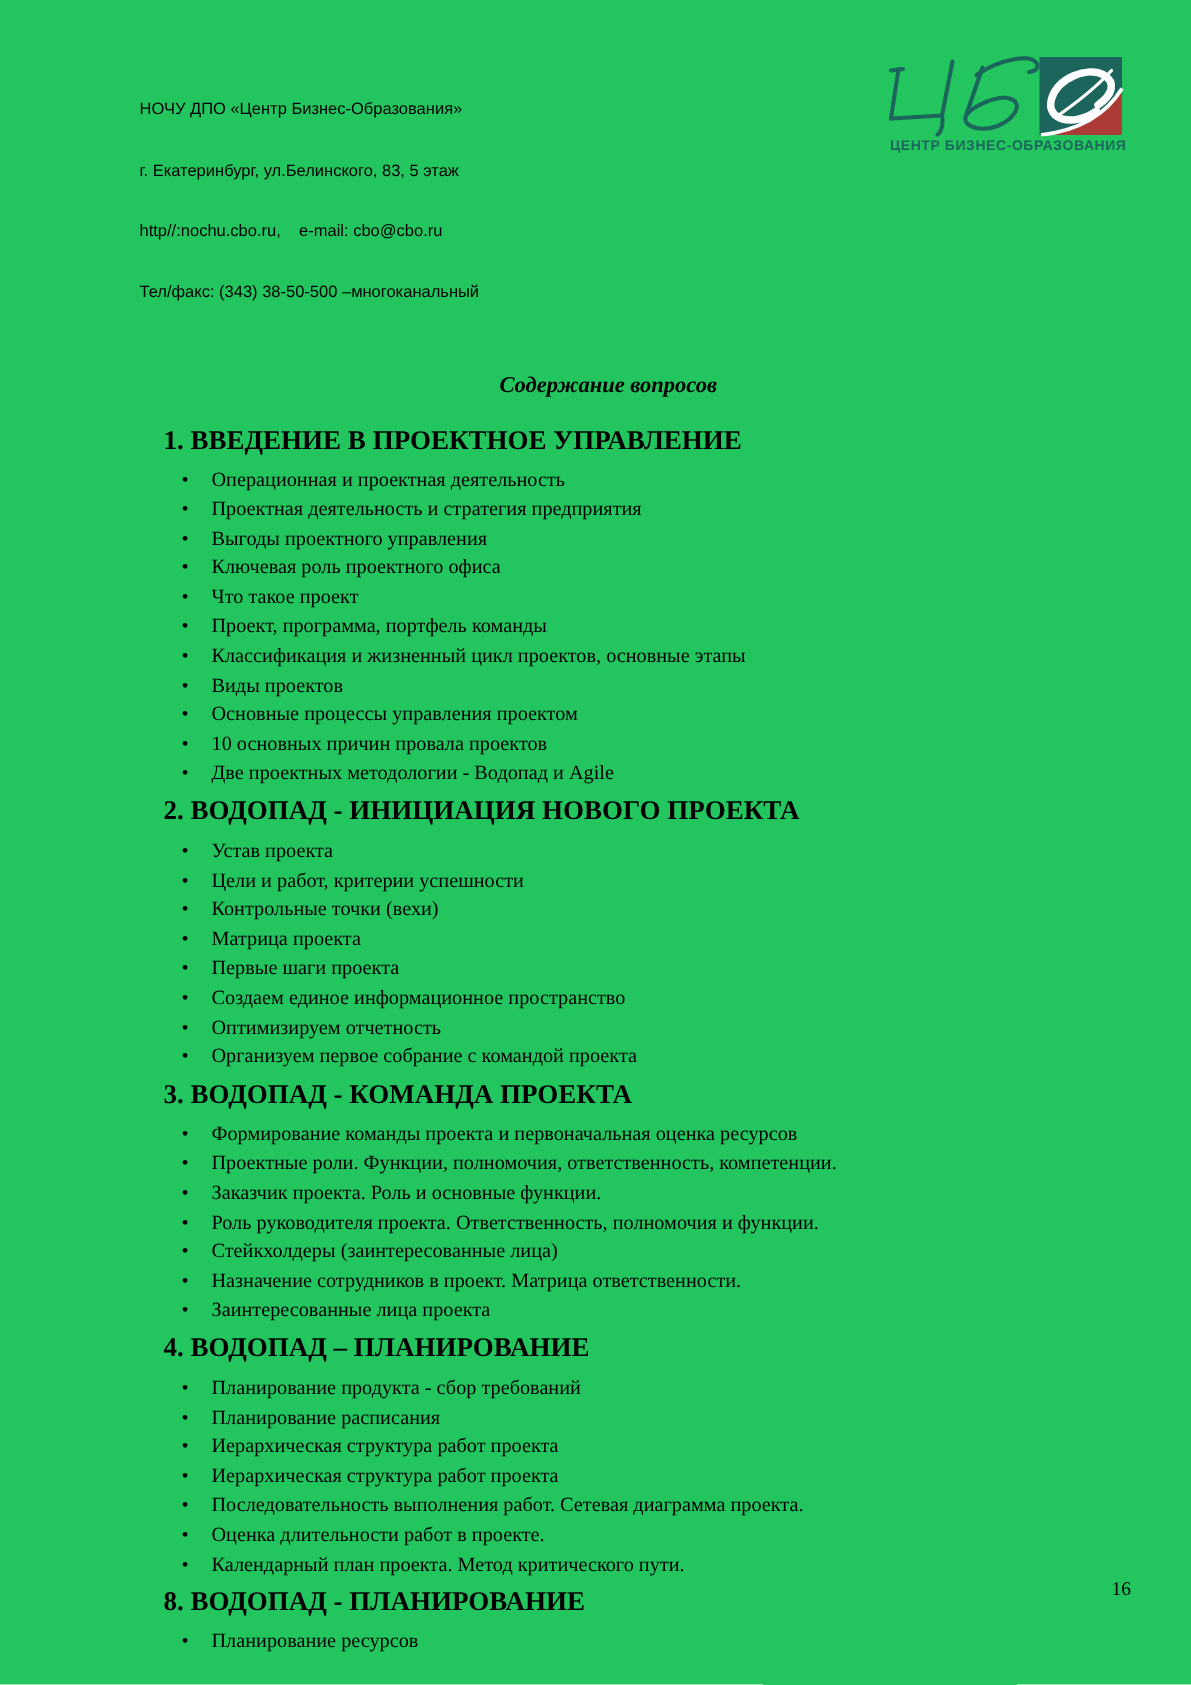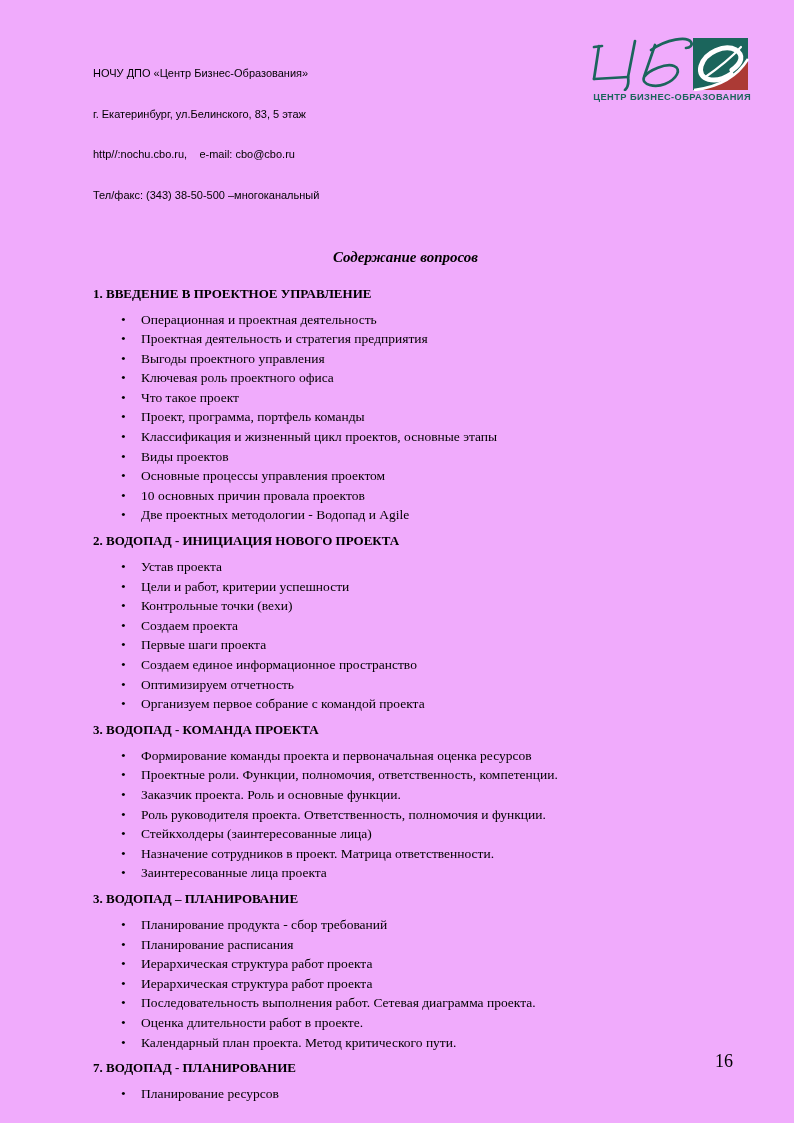--- a/index.html
+++ b/index.html
@@ -1,20 +1,20 @@
 <!DOCTYPE html>
 <html><head>
 <meta charset="utf-8">
 <style>
   html, body { margin: 0; padding: 0; background: #ffffff; }
   .page {
     position: relative;
     width: 794px;
     height: 1123px;
-    background: #f0abfc;
+    background: #22c55e;
     box-sizing: border-box;
     padding: 40px 76px 0 93px;
     font-family: "Liberation Serif", serif;
     color: #000000;
     overflow: hidden;
   }
   
   .company-info {
     font-family: "Liberation Sans", sans-serif;
     font-size: 11px;
@@ -41,47 +41,47 @@
   .doc-title {
     margin-top: 19px;
     text-align: center;
     font-weight: bold;
     font-style: italic;
     font-size: 15px;
     line-height: 19.5px;
   }
   
   .sections section h2 {
-    font-size: 13px;
+    font-size: 18px;
     line-height: 19px;
     font-weight: bold;
-    margin: 6px 0 7px 0;
+    margin: 6px 0 7px 16px;
   }
   .sections section:first-child h2 { margin-top: 16px; }
   .sections ul {
     list-style: none;
     margin: 0;
     padding: 0;
   }
   .sections li {
     position: relative;
     padding-left: 48px;
     font-size: 13.5px;
     line-height: 19.6px;
   }
   .bullet-dot {
     position: absolute;
     left: 28px;
     top: 0;
   }
   .page-number {
     position: absolute;
-    left: 715px;
+    left: 741px;
     top: 1051px;
-    font-size: 18px;
+    font-size: 13px;
   }
 </style>
 </head>
 <body>
 
 <div class="page">
 
   <div class="header">
     <div class="company-info">
       <div>НОЧУ ДПО «Центр Бизнес-Образования»</div>
@@ -134,21 +134,21 @@
           <li><span class="bullet-dot">•</span><span>Две проектных методологии - Водопад и Agile</span></li>
         </ul>
   </section>
 
   <section>
     <h2>2. ВОДОПАД - ИНИЦИАЦИЯ НОВОГО ПРОЕКТА</h2>
     <ul>
           <li><span class="bullet-dot">•</span><span>Устав проекта</span></li>
           <li><span class="bullet-dot">•</span><span>Цели и работ, критерии успешности</span></li>
           <li><span class="bullet-dot">•</span><span>Контрольные точки (вехи)</span></li>
-          <li><span class="bullet-dot">•</span><span>Создаем проекта</span></li>
+          <li><span class="bullet-dot">•</span><span>Матрица проекта</span></li>
           <li><span class="bullet-dot">•</span><span>Первые шаги проекта</span></li>
           <li><span class="bullet-dot">•</span><span>Создаем единое информационное пространство</span></li>
           <li><span class="bullet-dot">•</span><span>Оптимизируем отчетность</span></li>
           <li><span class="bullet-dot">•</span><span>Организуем первое собрание с командой проекта</span></li>
         </ul>
   </section>
 
   <section>
     <h2>3. ВОДОПАД - КОМАНДА ПРОЕКТА</h2>
     <ul>
@@ -156,34 +156,34 @@
           <li><span class="bullet-dot">•</span><span>Проектные роли. Функции, полномочия, ответственность, компетенции.</span></li>
           <li><span class="bullet-dot">•</span><span>Заказчик проекта. Роль и основные функции.</span></li>
           <li><span class="bullet-dot">•</span><span>Роль руководителя проекта. Ответственность, полномочия и функции.</span></li>
           <li><span class="bullet-dot">•</span><span>Стейкхолдеры (заинтересованные лица)</span></li>
           <li><span class="bullet-dot">•</span><span>Назначение сотрудников в проект. Матрица ответственности.</span></li>
           <li><span class="bullet-dot">•</span><span>Заинтересованные лица проекта</span></li>
         </ul>
   </section>
 
   <section>
-    <h2>3. ВОДОПАД – ПЛАНИРОВАНИЕ</h2>
+    <h2>4. ВОДОПАД – ПЛАНИРОВАНИЕ</h2>
     <ul>
           <li><span class="bullet-dot">•</span><span>Планирование продукта - сбор требований</span></li>
           <li><span class="bullet-dot">•</span><span>Планирование расписания</span></li>
           <li><span class="bullet-dot">•</span><span>Иерархическая структура работ проекта</span></li>
           <li><span class="bullet-dot">•</span><span>Иерархическая структура работ проекта</span></li>
           <li><span class="bullet-dot">•</span><span>Последовательность выполнения работ. Сетевая диаграмма проекта.</span></li>
           <li><span class="bullet-dot">•</span><span>Оценка длительности работ в проекте.</span></li>
           <li><span class="bullet-dot">•</span><span>Календарный план проекта. Метод критического пути.</span></li>
         </ul>
   </section>
 
   <section>
-    <h2>7. ВОДОПАД - ПЛАНИРОВАНИЕ</h2>
+    <h2>8. ВОДОПАД - ПЛАНИРОВАНИЕ</h2>
     <ul>
           <li><span class="bullet-dot">•</span><span>Планирование ресурсов</span></li>
         </ul>
   </section>
 
 </div>
 
   <div class="page-number">16</div>
 </div>
 

